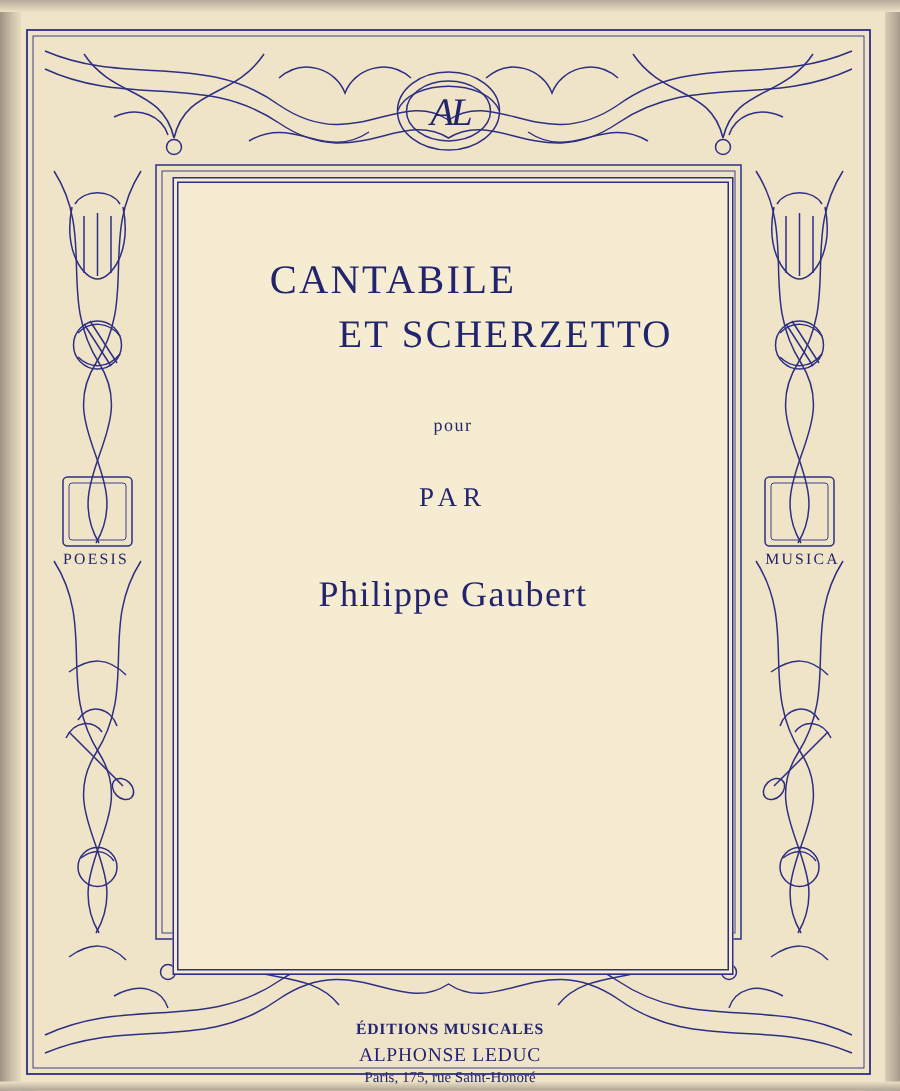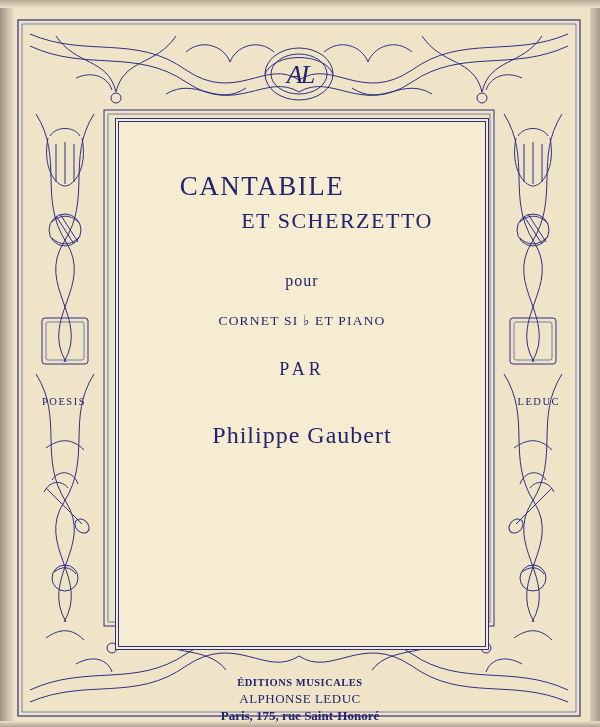--- a/index.html
+++ b/index.html
@@ -77,30 +77,30 @@
     color: #22246e;
   }
   .title-line1 {
     font-size: 27px;
     letter-spacing: 1.5px;
     color: #22246e;
     padding-right: 80px;
     font-family: "Liberation Serif", serif;
   }
   .title-line2 {
-    font-size: 22px;
+    font-size: 26px;
     letter-spacing: 1.5px;
     color: #22246e;
     padding-left: 70px;
     margin-top: 6px;
     font-family: "Liberation Serif", serif;
   }
   .pour {
     margin-top: 38px;
-    font-size: 16px;
+    font-size: 12px;
     letter-spacing: 1px;
     color: #22246e;
   }
   .instr {
     margin-top: 22px;
     font-size: 13.5px;
     letter-spacing: 1.2px;
     color: #22246e;
   }
   .contest {
@@ -127,30 +127,29 @@
     position: absolute;
     left: 0; right: 0;
     bottom: 2px;
     text-align: center;
     color: #22246e;
     line-height: 1.35;
     margin-top: 20px;
   }
   .pub-l1 { font-size: 10.5px; font-weight: bold; letter-spacing: 0.5px; }
   .pub-l2 { font-size: 13px; font-weight: normal; letter-spacing: 0.5px; }
-  .pub-l3 { font-size: 13px; font-weight: bold; }
+  .pub-l3 { font-size: 10px; font-weight: normal; }
   .pub-l4 { font-size: 8px; font-style: italic; }
 
   .side-label {
     position: absolute;
     font-size: 10.5px;
     letter-spacing: 1.5px;
     color: #22246e;
     font-family: "Liberation Serif", serif;
-    margin-top: 28px;
   }
   .side-label.left { left: 42px; top: 368px; }
   .side-label.right { right: 40px; top: 368px; }
 
   .monogram {
     position: absolute;
     left: 0; right: 0;
     top: 60px;
     text-align: center;
     font-size: 26px;
@@ -264,28 +263,27 @@
         <path d="M506,554 C514,548 522,548 528,556"></path>
         <path d="M498,430 C512,420 524,420 536,432"></path>
         <path d="M498,620 C512,610 524,610 536,622"></path>
       </g>
     </svg>
   </div>
 
   <div class="monogram">AL</div>
 
   <div class="side-label left">POESIS</div>
-  <div class="side-label right">LEDUC</div>
+  <div class="side-label right">MUSICA</div>
 
   <div class="inner-panel">
     <div class="title-block">
       <div class="title-line1">CANTABILE</div>
       <div class="title-line2">ET SCHERZETTO</div>
       <div class="pour">pour</div>
-      <div class="instr">CORNET SI ♭ ET PIANO</div>
       <div class="par">PAR</div>
       <div class="composer">Philippe  Gaubert</div>
     </div>
   </div>
 
   <div class="publisher">
     <div class="pub-l1">ÉDITIONS MUSICALES</div>
     <div class="pub-l2">ALPHONSE LEDUC</div>
     <div class="pub-l3">Paris, 175, rue Saint-Honoré</div>
   </div>

